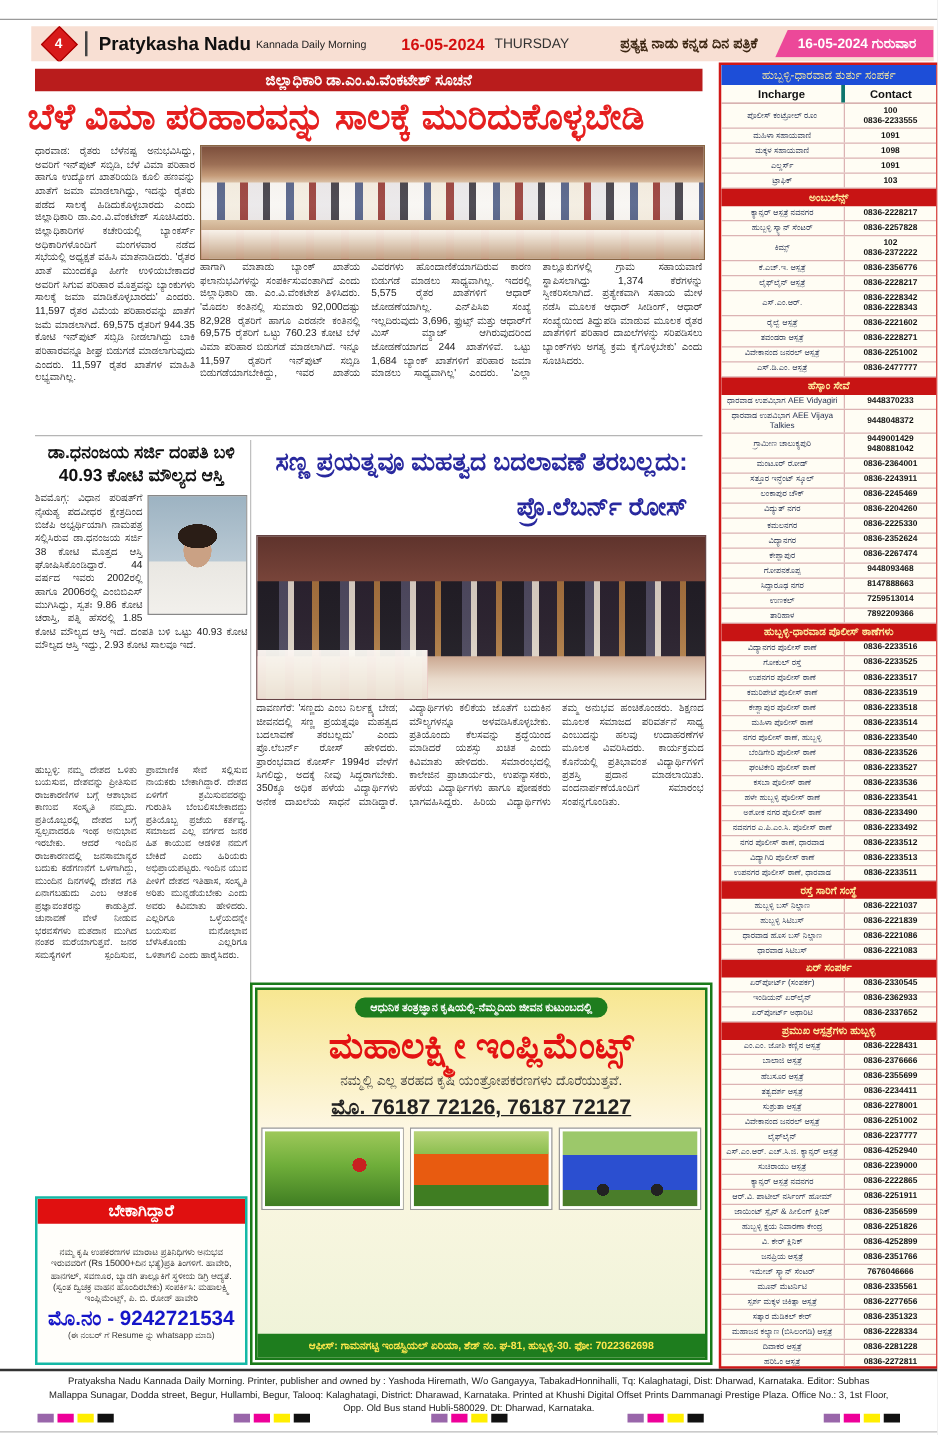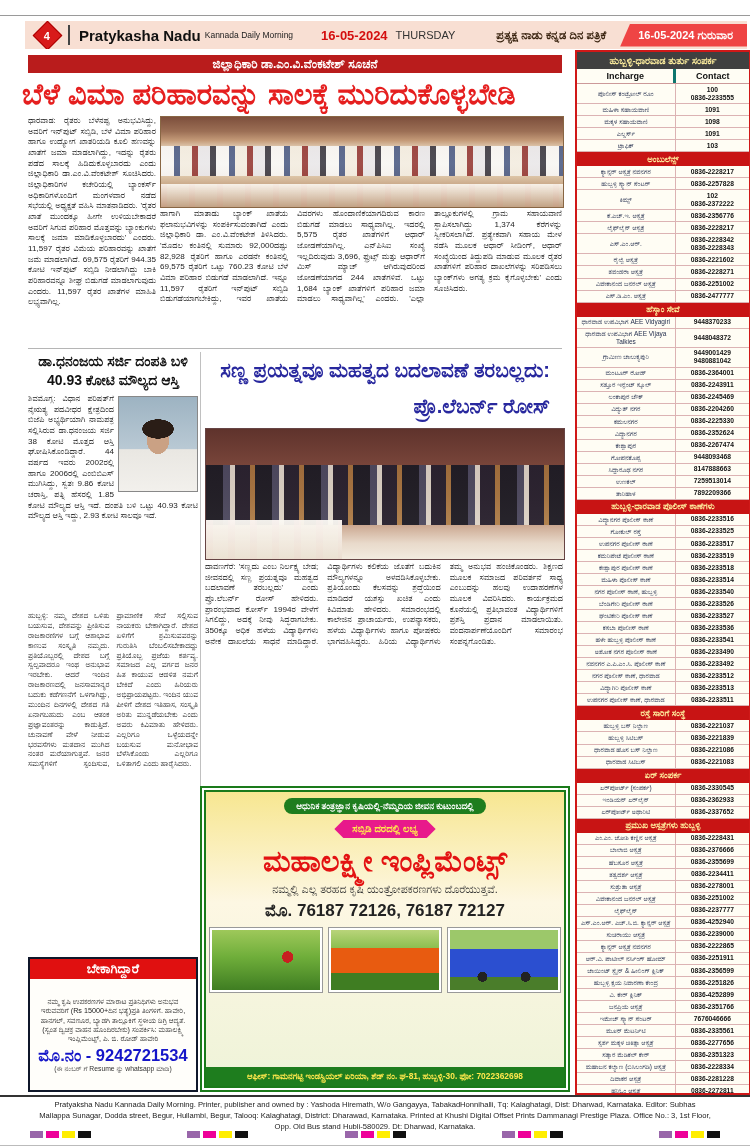--- a/index.html
+++ b/index.html
@@ -12,21 +12,21 @@
             display:flex;align-items:center;overflow:hidden;}
   .diamond{width:19px;height:19px;background:#d81a1a;transform:rotate(45deg);margin:0 10px 0 12px;
            display:flex;align-items:center;justify-content:center;border:1px solid #a00;}
   .diamond span{transform:rotate(-45deg);color:#fff;font-weight:bold;font-size:11px;}
   .mast-div{width:2px;height:20px;background:#444;margin-right:9px;}
   .mast-title{font-weight:bold;font-size:15px;color:#101010;white-space:nowrap;}
   .mast-sub{font-size:8.5px;color:#222;margin-left:4px;white-space:nowrap;}
   .mast-date{color:#d40f0f;font-weight:bold;font-size:13px;margin-left:28px;white-space:nowrap;}
   .mast-day{color:#333;font-size:11px;margin-left:8px;white-space:nowrap;}
   .mast-slogan{font-weight:bold;font-size:11.5px;color:#3a2410;margin-left:auto;white-space:nowrap;}
-  .mast-ribbon{background:#ef4444;color:#fff;font-weight:bold;font-size:11px;
+  .mast-ribbon{background:#ec4899;color:#fff;font-weight:bold;font-size:11px;
                padding:5px 14px 5px 18px;margin-left:14px;white-space:nowrap;
                clip-path:polygon(10px 0,100% 0,100% 100%,0 100%);}
   
   .kicker{position:absolute;left:28px;top:55px;width:534px;height:18px;background:#b91c1c;
           color:#fff;font-weight:bold;font-size:12px;text-align:center;line-height:18px;overflow:hidden;}
   .headline1{position:absolute;left:22px;top:75px;width:546px;height:39px;color:#e51f1f;
              font-weight:bold;font-size:29px;text-align:left;line-height:38px;white-space:nowrap;overflow:hidden;}
   .bodytext{font-size:8.1px;line-height:1.32;color:#1c1c1c;text-align:justify;overflow:hidden;}
   .a1col1{left:28px;top:116px;width:128px;height:230px;}
   .a1cols{left:160px;top:209px;width:402px;height:138px;column-count:3;column-gap:9px;}
@@ -49,21 +49,21 @@
   .a2body1{left:28px;top:394px;width:170px;height:182px;}
   .portrait{float:right;width:78px;height:94px;margin:2px 0 3px 4px;border:1px solid #888;
     background:
       radial-gradient(ellipse 26px 16px at 50% 34%,#2a1d16 60%,transparent 61%),
       radial-gradient(ellipse 18px 22px at 50% 46%,#caa184 62%,transparent 63%),
       linear-gradient(180deg,#9db3c2 0%,#b9c9d4 55%,#e9e7e2 56%,#f2f0ec 100%);}
   .a2sub{left:28px;top:578px;width:170px;height:30px;font-weight:bold;font-size:10.5px;
          line-height:14px;color:#111;text-align:center;overflow:hidden;}
   .a2body2{left:28px;top:611px;width:170px;height:341px;column-count:2;column-gap:7px;font-size:7.5px;}
   
-  .wanted{left:28px;top:957px;width:166px;height:131px;border:2px solid #0f172a;background:#fffefa;overflow:hidden;}
+  .wanted{left:28px;top:957px;width:166px;height:131px;border:2px solid #14b8a6;background:#fffefa;overflow:hidden;}
   .wanted-title{background:#e01010;color:#fff;font-weight:bold;font-size:13px;text-align:center;padding:2px 0;}
   .wanted-body{font-size:7.2px;line-height:1.3;color:#222;text-align:center;padding:18px 4px 0;}
   .wanted-phone{color:#1515c8;font-weight:bold;font-size:16.5px;text-align:center;margin-top:2px;}
   .wanted-note{font-size:6.8px;color:#333;text-align:center;}
   
   .a3head{left:192px;top:352px;width:358px;height:74px;color:#28289e;font-weight:bold;
           font-size:20px;line-height:36px;text-align:right;overflow:hidden;}
   .photo2{left:205px;top:428px;width:358px;height:130px;border:1px solid #644;
     background:linear-gradient(180deg,#5f332c 0%,#7a463b 30%,#9a6a55 52%,#c7a189 72%,#e9dacb 88%,#f2ebdf 100%);}
   .photo2::before{content:"";position:absolute;left:0;top:28%;width:100%;height:46%;
@@ -80,36 +80,36 @@
     box-shadow:inset 0 0 0 2px #fff,inset 0 0 0 4px #1a7a1a;
     background:linear-gradient(180deg,#f7e68e 0%,#fdf7e3 38%,#eef3d8 100%);
     overflow:hidden;text-align:center;}
   .ad-pill{display:inline-block;background:#1e7d1e;color:#fff;font-weight:bold;font-size:8.8px;
            border-radius:10px;padding:2.5px 12px;margin-top:10px;font-family:Liberation Serif, serif;}
   .ad-ribbon{display:inline-block;background:#e8198b;color:#ffe84d;font-weight:bold;font-size:10px;
              padding:3px 18px;margin-top:6px;
              clip-path:polygon(0 50%,9px 0,calc(100% - 9px) 0,100% 50%,calc(100% - 9px) 100%,9px 100%);}
   .ad-title{color:#e31212;font-weight:bold;font-size:29px;line-height:1.05;margin-top:8px;}
   .ad-line{color:#333;font-size:11px;margin-top:7px;}
-  .ad-phone{color:#222;font-weight:bold;font-size:17px;margin-top:5px;}
+  .ad-phone{color:#222;font-weight:bold;font-size:17px;margin-top:5px;text-decoration:underline;}
   .ad-thumbs{display:flex;justify-content:center;gap:7px;margin-top:7px;}
   .thumb{width:108px;height:60px;border:2px solid #fff;box-shadow:0 0 0 1px #999;}
   .t1{background:radial-gradient(circle 8px at 70% 45%,#c82020 70%,transparent 71%),
       linear-gradient(180deg,#9ec85a 0%,#6fae3a 45%,#3f7d22 100%);}
   .t2{background:linear-gradient(180deg,#b9d47a 0%,#8cbf50 30%,transparent 30%),
       linear-gradient(0deg,#3f7d22 0 28%,#e85b10 28% 72%,#8cbf50 72%);}
   .t3{background:radial-gradient(circle 7px at 30% 78%,#222 70%,transparent 71%),
       radial-gradient(circle 7px at 70% 78%,#222 70%,transparent 71%),
       linear-gradient(0deg,#4a7d2a 0 22%,#2b4fd0 22% 68%,#9cc86a 68%);}
   .ad-footer{position:absolute;left:4px;right:4px;bottom:4px;background:#1e7d1e;color:#ffe84d;
              font-weight:bold;font-size:8.4px;padding:4px 2px;}
   
   .sidebar{left:575px;top:50px;width:172px;height:1041px;border:2px solid #d01818;
            background:#fffdf4;overflow:hidden;}
-  .dir-head{background:#404040;color:#ffef9e;font-weight:bold;font-size:9.5px;text-align:center;padding:2.5px 0;}
+  .dir-head{background:#1d4ed8;color:#ffef9e;font-weight:normal;font-size:9.5px;text-align:center;padding:2.5px 0;}
   .dir-thead{display:flex;border-bottom:1px solid #c99;font-weight:bold;font-size:9px;color:#111;}
   .dir-thead div{padding:2px;text-align:center;}
   .dir-thead .c1{flex:1.35;border-right:3px solid #0f766e;}
   .dir-thead .c2{flex:1;}
   .dir-band{background:#c81414;color:#ffef9e;font-weight:bold;font-size:8.4px;text-align:center;padding:1.5px 0;}
   .dir-row{display:flex;border-bottom:1px solid #dcb3b3;align-items:stretch;}
   .dir-label{flex:1.35;font-size:6.5px;color:#25304f;padding:1.5px 2px;text-align:center;
              border-right:1px solid #dcb3b3;display:flex;align-items:center;justify-content:center;line-height:1.15;}
   .dir-contact{flex:1;font-size:6.7px;font-weight:bold;color:#111;padding:1.5px 2px;text-align:center;
                display:flex;align-items:center;justify-content:center;white-space:pre-line;line-height:1.2;}
@@ -162,21 +162,20 @@
     <div class="wanted-phone">ಮೊ.ನಂ - 9242721534</div>
     <div class="wanted-note">(ಈ ನಂಬರ್ ಗೆ Resume ನ್ನು whatsapp ಮಾಡಿ)</div>
   </div>
 
   <div class="abs a3head">ಸಣ್ಣ ಪ್ರಯತ್ನವೂ ಮಹತ್ವದ ಬದಲಾವಣೆ ತರಬಲ್ಲದು: ಪ್ರೊ.ಲೆಬರ್ನ್ ರೋಸ್</div>
   <div class="abs photo2"></div>
   <div class="abs bodytext a3body">ದಾವಣಗೆರೆ: 'ಸಣ್ಣದು ಎಂಬ ನಿರ್ಲಕ್ಷ್ಯ ಬೇಡ; ಜೀವನದಲ್ಲಿ ಸಣ್ಣ ಪ್ರಯತ್ನವೂ ಮಹತ್ವದ ಬದಲಾವಣೆ ತರಬಲ್ಲದು' ಎಂದು ಪ್ರೊ.ಲೆಬರ್ನ್ ರೋಸ್ ಹೇಳಿದರು. ಪ್ರಾರಂಭವಾದ ಕೋರ್ಸ್ 1994ರ ವೇಳೆಗೆ ಸಿಗಲಿದ್ದು, ಅದಕ್ಕೆ ನೀವು ಸಿದ್ಧರಾಗಬೇಕು. 350ಕ್ಕೂ ಅಧಿಕ ಹಳೆಯ ವಿದ್ಯಾರ್ಥಿಗಳು ಅನೇಕ ದಾಖಲೆಯ ಸಾಧನೆ ಮಾಡಿದ್ದಾರೆ. ವಿದ್ಯಾರ್ಥಿಗಳು ಕಲಿಕೆಯ ಜೊತೆಗೆ ಬದುಕಿನ ಮೌಲ್ಯಗಳನ್ನೂ ಅಳವಡಿಸಿಕೊಳ್ಳಬೇಕು. ಪ್ರತಿಯೊಂದು ಕೆಲಸವನ್ನು ಶ್ರದ್ಧೆಯಿಂದ ಮಾಡಿದರೆ ಯಶಸ್ಸು ಖಚಿತ ಎಂದು ಕಿವಿಮಾತು ಹೇಳಿದರು. ಸಮಾರಂಭದಲ್ಲಿ ಕಾಲೇಜಿನ ಪ್ರಾಚಾರ್ಯರು, ಉಪನ್ಯಾಸಕರು, ಹಳೆಯ ವಿದ್ಯಾರ್ಥಿಗಳು ಹಾಗೂ ಪೋಷಕರು ಭಾಗವಹಿಸಿದ್ದರು. ಹಿರಿಯ ವಿದ್ಯಾರ್ಥಿಗಳು ತಮ್ಮ ಅನುಭವ ಹಂಚಿಕೊಂಡರು. ಶಿಕ್ಷಣದ ಮೂಲಕ ಸಮಾಜದ ಪರಿವರ್ತನೆ ಸಾಧ್ಯ ಎಂಬುದನ್ನು ಹಲವು ಉದಾಹರಣೆಗಳ ಮೂಲಕ ವಿವರಿಸಿದರು. ಕಾರ್ಯಕ್ರಮದ ಕೊನೆಯಲ್ಲಿ ಪ್ರತಿಭಾವಂತ ವಿದ್ಯಾರ್ಥಿಗಳಿಗೆ ಪ್ರಶಸ್ತಿ ಪ್ರದಾನ ಮಾಡಲಾಯಿತು. ವಂದನಾರ್ಪಣೆಯೊಂದಿಗೆ ಸಮಾರಂಭ ಸಂಪನ್ನಗೊಂಡಿತು.</div>
 
   <div class="abs mainad">
     <div><span class="ad-pill">ಆಧುನಿಕ ತಂತ್ರಜ್ಞಾನ ಕೃಷಿಯಲ್ಲಿ-ನೆಮ್ಮದಿಯ ಜೀವನ ಕುಟುಂಬದಲ್ಲಿ</span></div>
-    <div><span class="ad-ribbon">ಸಬ್ಸಿಡಿ ದರದಲ್ಲಿ ಲಭ್ಯ</span></div>
     <div class="ad-title">ಮಹಾಲಕ್ಷ್ಮೀ ಇಂಪ್ಲಿಮೆಂಟ್ಸ್</div>
     <div class="ad-line">ನಮ್ಮಲ್ಲಿ ಎಲ್ಲ ತರಹದ ಕೃಷಿ ಯಂತ್ರೋಪಕರಣಗಳು ದೊರೆಯುತ್ತವೆ.</div>
     <div class="ad-phone">ಮೊ. 76187 72126, 76187 72127</div>
     <div class="ad-thumbs">
         <div class="thumb t1"></div>
         <div class="thumb t2"></div>
         <div class="thumb t3"></div>
       </div>
     <div class="ad-footer">ಆಫೀಸ್: ಗಾಮನಗಟ್ಟಿ ಇಂಡಸ್ಟ್ರಿಯಲ್ ಏರಿಯಾ, ಶೆಡ್ ನಂ. ಘ-81, ಹುಬ್ಬಳ್ಳಿ-30. ಫೋ: 7022362698</div>
   </div>

